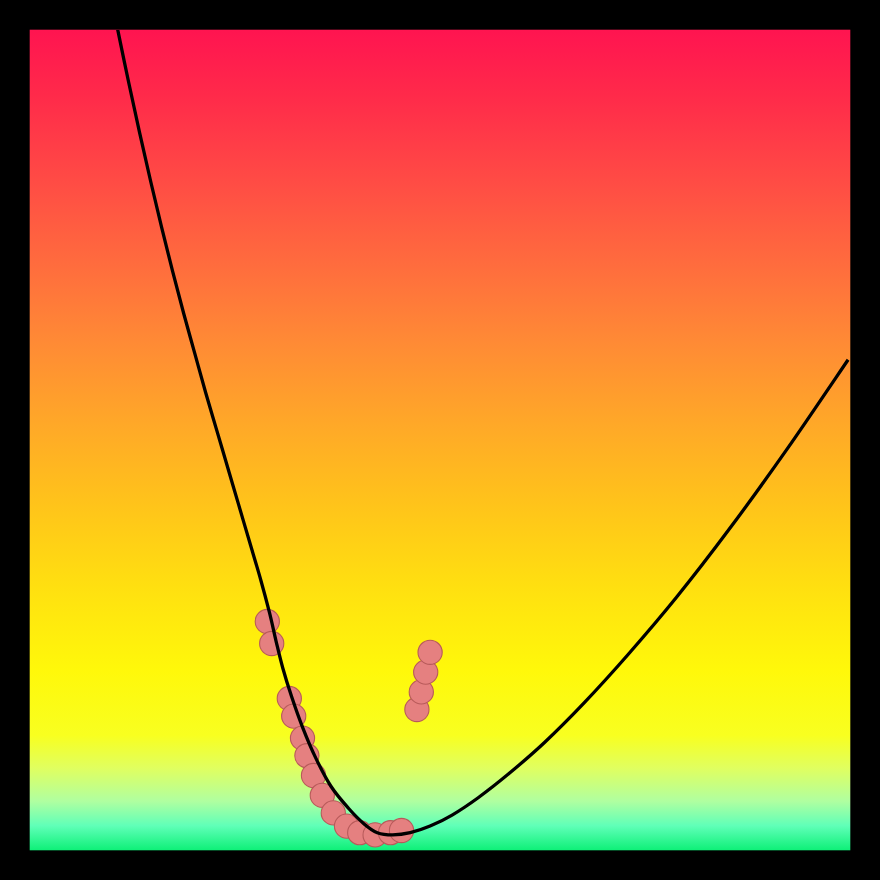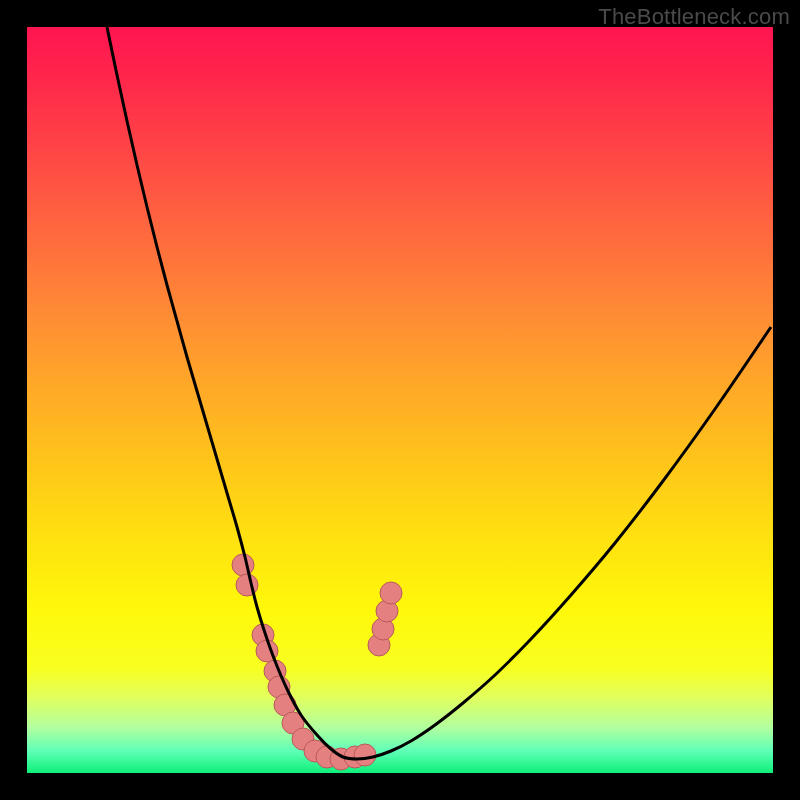--- a/index.html
+++ b/index.html
@@ -73,14 +73,13 @@
           <circle cx="328" cy="730" r="11" fill="#e58080" stroke="#b85a5a" stroke-width="1"></circle>
           <circle cx="338" cy="728" r="11" fill="#e58080" stroke="#b85a5a" stroke-width="1"></circle>
           <circle cx="352" cy="618" r="11" fill="#e58080" stroke="#b85a5a" stroke-width="1"></circle>
           <circle cx="356" cy="602" r="11" fill="#e58080" stroke="#b85a5a" stroke-width="1"></circle>
           <circle cx="360" cy="584" r="11" fill="#e58080" stroke="#b85a5a" stroke-width="1"></circle>
           <circle cx="364" cy="566" r="11" fill="#e58080" stroke="#b85a5a" stroke-width="1"></circle>
         </g>
       <path id="curve-path" fill="none" stroke-width="3" stroke="#000000" d="M 80 0 C 81.66666666666667 8, 86.66666666666667 32.333333333333336, 90 48 C 93.33333333333333 63.666666666666664, 96.66666666666667 79, 100 94 C 103.33333333333333 109, 106.66666666666667 123.66666666666667, 110 138 C 113.33333333333333 152.33333333333334, 116.66666666666667 166.33333333333334, 120 180 C 123.33333333333333 193.66666666666666, 126.66666666666667 207, 130 220 C 133.33333333333334 233, 136.66666666666666 245.66666666666666, 140 258 C 143.33333333333334 270.3333333333333, 146.66666666666666 282, 150 294 C 153.33333333333334 306, 156.66666666666666 318.3333333333333, 160 330 C 163.33333333333334 341.6666666666667, 166.66666666666666 352.6666666666667, 170 364 C 173.33333333333334 375.3333333333333, 176.66666666666666 386.6666666666667, 180 398 C 183.33333333333334 409.3333333333333, 186.66666666666666 420.6666666666667, 190 432 C 193.33333333333334 443.3333333333333, 196.66666666666666 454.6666666666667, 200 466 C 203.33333333333334 477.3333333333333, 207 489.3333333333333, 210 500 C 213 510.6666666666667, 215.66666666666666 520.6666666666666, 218 530 C 220.33333333333334 539.3333333333334, 222 547.6666666666666, 224 556 C 226 564.3333333333334, 227.66666666666666 571.6666666666666, 230 580 C 232.33333333333334 588.3333333333334, 235 597, 238 606 C 241 615, 244.33333333333334 624.6666666666666, 248 634 C 251.66666666666666 643.3333333333334, 255.66666666666666 653, 260 662 C 264.3333333333333 671, 269 680.3333333333334, 274 688 C 279 695.6666666666666, 285 702.3333333333334, 290 708 C 295 713.6666666666666, 299.6666666666667 718.3333333333334, 304 722 C 308.3333333333333 725.6666666666666, 311.6666666666667 728.3333333333334, 316 730 C 320.3333333333333 731.6666666666666, 325 732, 330 732 C 335 732, 340.3333333333333 731.3333333333334, 346 730 C 351.6666666666667 728.6666666666666, 357.6666666666667 726.6666666666666, 364 724 C 370.3333333333333 721.3333333333334, 376.6666666666667 718.3333333333334, 384 714 C 391.3333333333333 709.6666666666666, 399.3333333333333 704.3333333333334, 408 698 C 416.6666666666667 691.6666666666666, 426 684.3333333333334, 436 676 C 446 667.6666666666666, 456.6666666666667 658.6666666666666, 468 648 C 479.3333333333333 637.3333333333334, 491.3333333333333 625.3333333333334, 504 612 C 516.6666666666666 598.6666666666666, 530 584, 544 568 C 558 552, 572.6666666666666 535, 588 516 C 603.3333333333334 497, 619.3333333333334 476.3333333333333, 636 454 C 652.6666666666666 431.6666666666667, 670 407.6666666666667, 688 382 C 706 356.3333333333333, 734.6666666666666 313.6666666666667, 744 300"></path>
     </svg>
   </div>
-  <div class="watermark">TheBottleneck.com</div>
 </div>
 
 </body></html>

